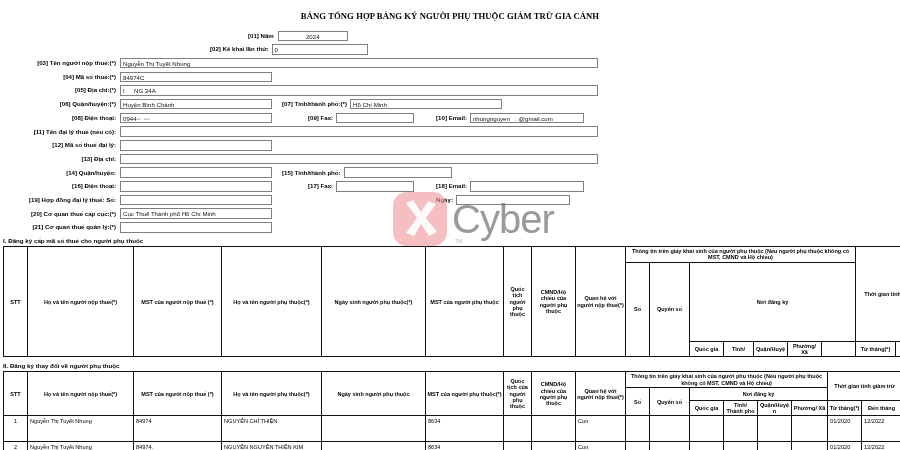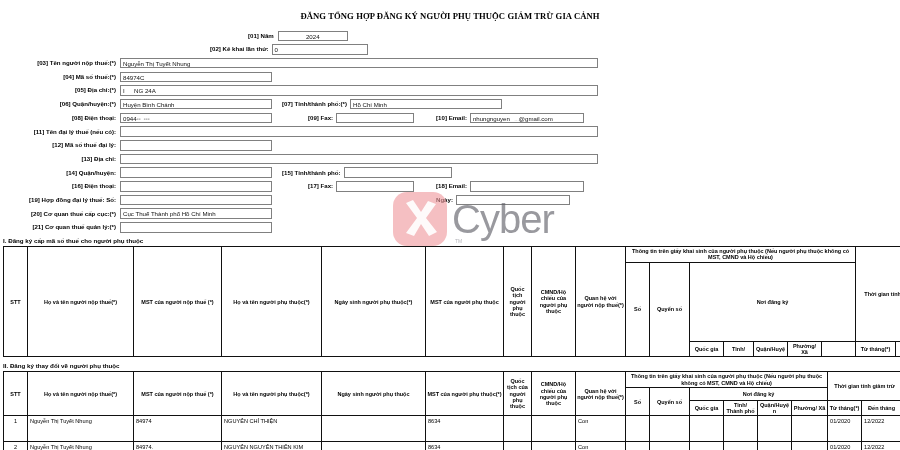--- a/index.html
+++ b/index.html
@@ -116,21 +116,21 @@
   }
   .wm-tm{
     position:absolute;
     left:62px; top:46px;
     font-size:5px; color:#8b8b93;
   }
 </style>
 </head>
 <body>
 
-<div class="doc-title">ĐĂNG TỔNG HỢP ĐĂNG KÝ NGƯỜI PHỤ THUỘC GIẢM TRỪ GIA CẢNH</div>
+<div class="doc-title">BẢNG TỔNG HỢP BẢNG KÝ NGƯỜI PHỤ THUỘC GIẢM TRỪ GIA CẢNH</div>
 
 <div class="form-area">
 
   <div class="frow r01">
     <span class="lbl">
       <span>[01]</span>
       <span>Năm</span>
     </span>
     <div class="fld" style="width:70px;margin-left:4px;text-align:center;">2024</div>
   </div>

